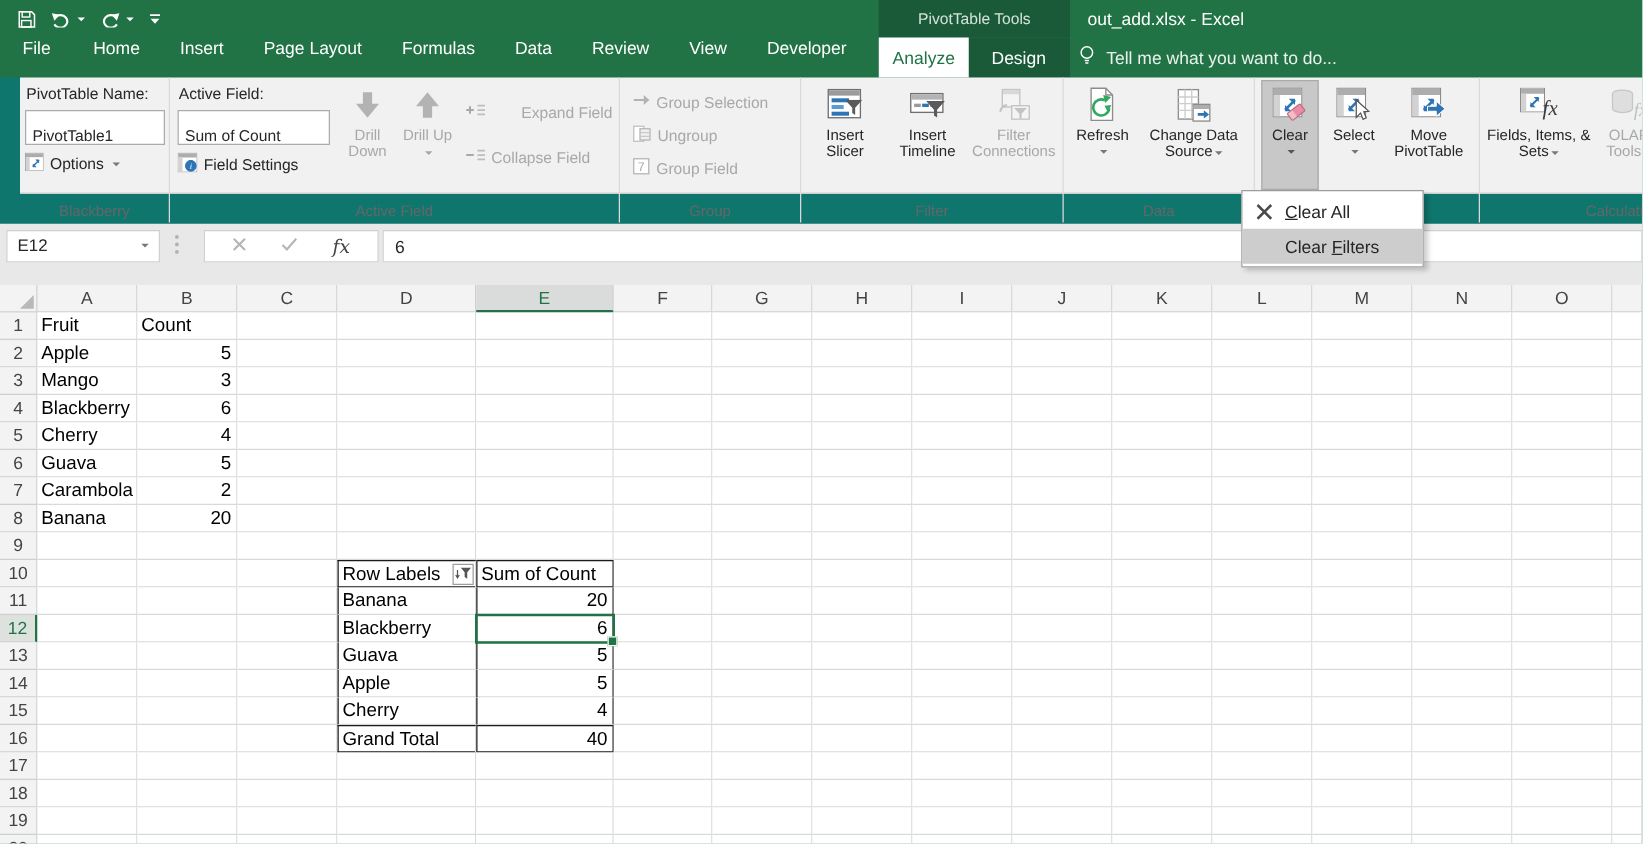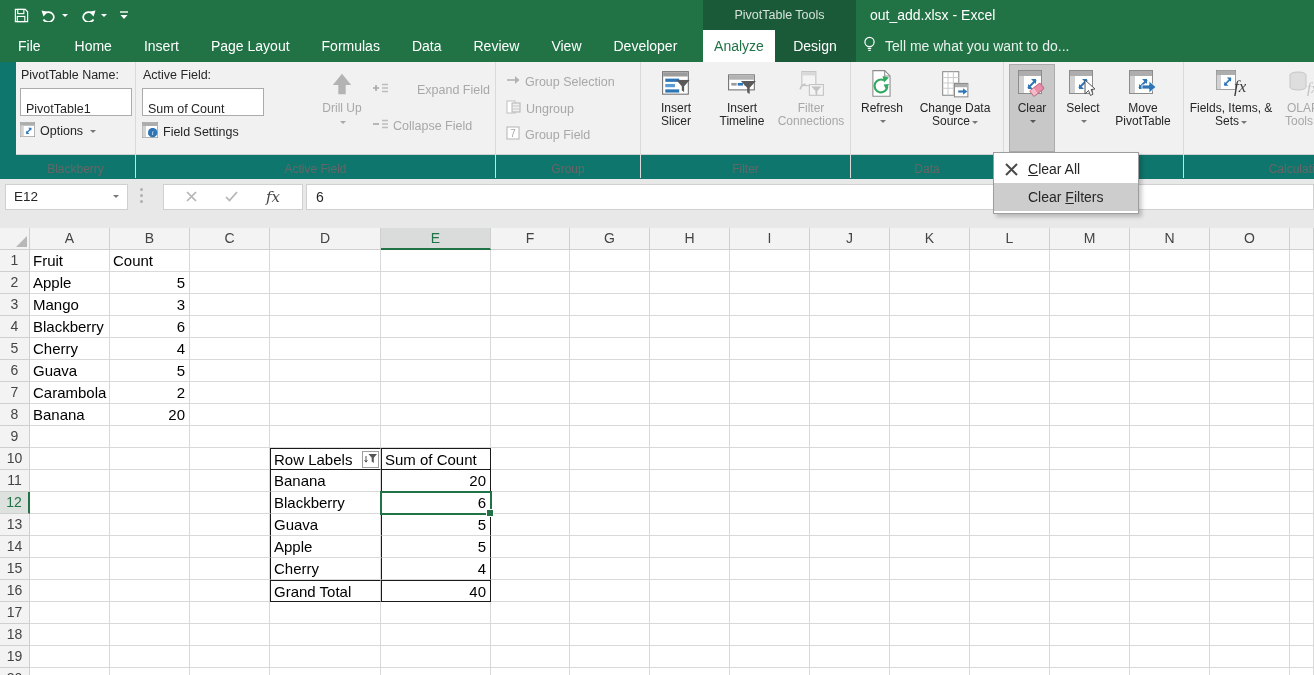--- a/index.html
+++ b/index.html
@@ -11,21 +11,21 @@
   .qat{position:absolute;left:14px;top:0;height:30px;display:flex;align-items:center;gap:12px;}
   .qat svg{display:block;}
   .qat .undo-wrap{display:flex;align-items:center;gap:3px;}
   .ctx-titleband{position:absolute;left:703px;top:0;width:153px;height:30px;background:#1b5a38;display:flex;align-items:center;justify-content:center;}
   .ctx-titleband span{color:#d5e3da;font-size:12.5px;}
   .wintitle{position:absolute;left:870px;top:0;height:30px;display:flex;align-items:center;color:#fff;font-size:14px;}
 
   
   .tabrow{position:absolute;left:0;top:30px;width:1314px;height:32px;background:#217346;}
   .ctx-tabband{position:absolute;left:703px;top:0;width:153px;height:32px;background:#1b5a38;}
-  .tabs{position:absolute;left:0;top:0;height:32px;display:flex;align-items:center;}
+  .tabs{position:absolute;left:0;top:0;height:32px;display:flex;align-items:flex-start;}
   .tab{display:flex;align-items:center;justify-content:center;color:#fff;font-size:14px;padding:0 16px;white-space:nowrap;}
   .tab.file{background:#217346;padding:0 18px;}
   .ctxtabs{position:absolute;left:703px;top:0;height:32px;display:flex;}
   .tab.active{background:#fff;color:#217346;}
   .tellme{position:absolute;left:862px;top:0;height:32px;display:flex;align-items:center;gap:8px;color:rgba(255,255,255,.9);font-size:14px;}
 
   
   .ribbon{position:absolute;left:16px;top:62px;width:1314px;height:93px;background:#f1f1f1;border-bottom:1px solid #cfcfcf;box-sizing:border-box;}
   .rgroup{position:absolute;top:0;height:116px;border-right:1px solid #dadada;box-sizing:border-box;}
   .rglabel{position:absolute;bottom:2px;left:0;right:0;text-align:center;font-size:12px;color:#666;white-space:nowrap;overflow:hidden;}
@@ -181,20 +181,28 @@
         <div class="rlabel12" style="position:absolute;left:7px;top:6px;">Active Field:</div>
         <div class="rinput" style="position:absolute;left:6px;top:26px;width:122px;height:24px;">Sum of Count</div>
         <div class="smbtn" style="position:absolute;left:6px;top:60px;">
           <span><svg width="16" height="16" viewBox="0 0 24 24">
                 <use href="#pivot"></use>
                 <circle cx="16" cy="16" r="7" fill="#2e75b6"></circle>
                 <text x="16" y="20" font-size="10" fill="#fff" text-anchor="middle" font-family="serif" font-style="italic">i</text>
               </svg></span>
           <span>Field Settings</span>
         </div>
+        <div class="bigbtn disabled" style="left:136px;width:44px;">
+          <span class="ic">
+              <svg width="24" height="26" viewBox="0 0 26 26">
+                <polygon points="9,2 17,2 17,12 23,12 13,24 3,12 9,12" fill="#b3b3b3"></polygon>
+              </svg>
+            </span>
+          <span>Drill Down</span>
+        </div>
         <div class="bigbtn disabled" style="left:184px;width:44px;">
           <span class="ic">
               <svg width="24" height="26" viewBox="0 0 26 26">
                 <polygon points="13,2 23,14 17,14 17,24 9,24 9,14 3,14" fill="#b3b3b3"></polygon>
               </svg>
             </span>
           <span><span>Drill Up</span><span class="caret"></span></span>
         </div>
         <div class="smbtn disabled" style="position:absolute;left:236px;top:20px;gap:29px;">
           <span><svg width="16" height="12" viewBox="0 0 16 12">

